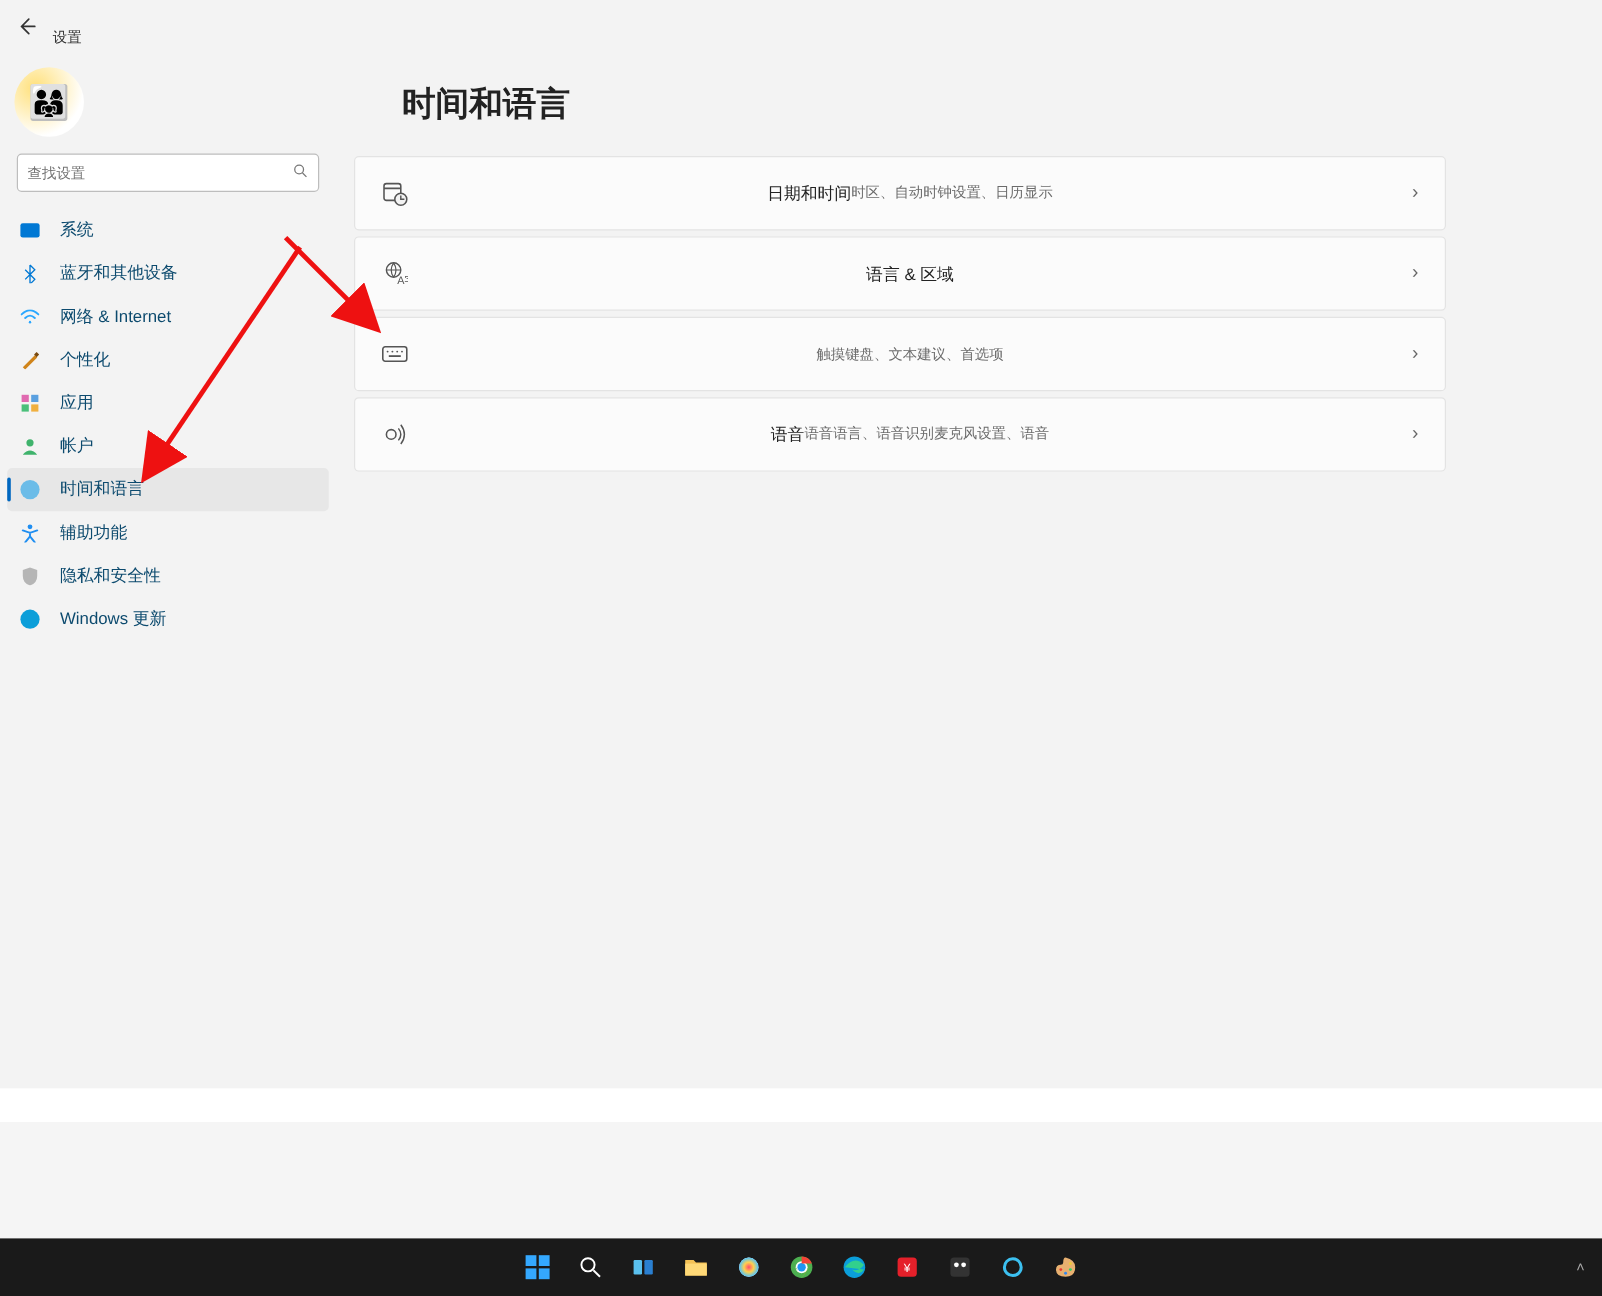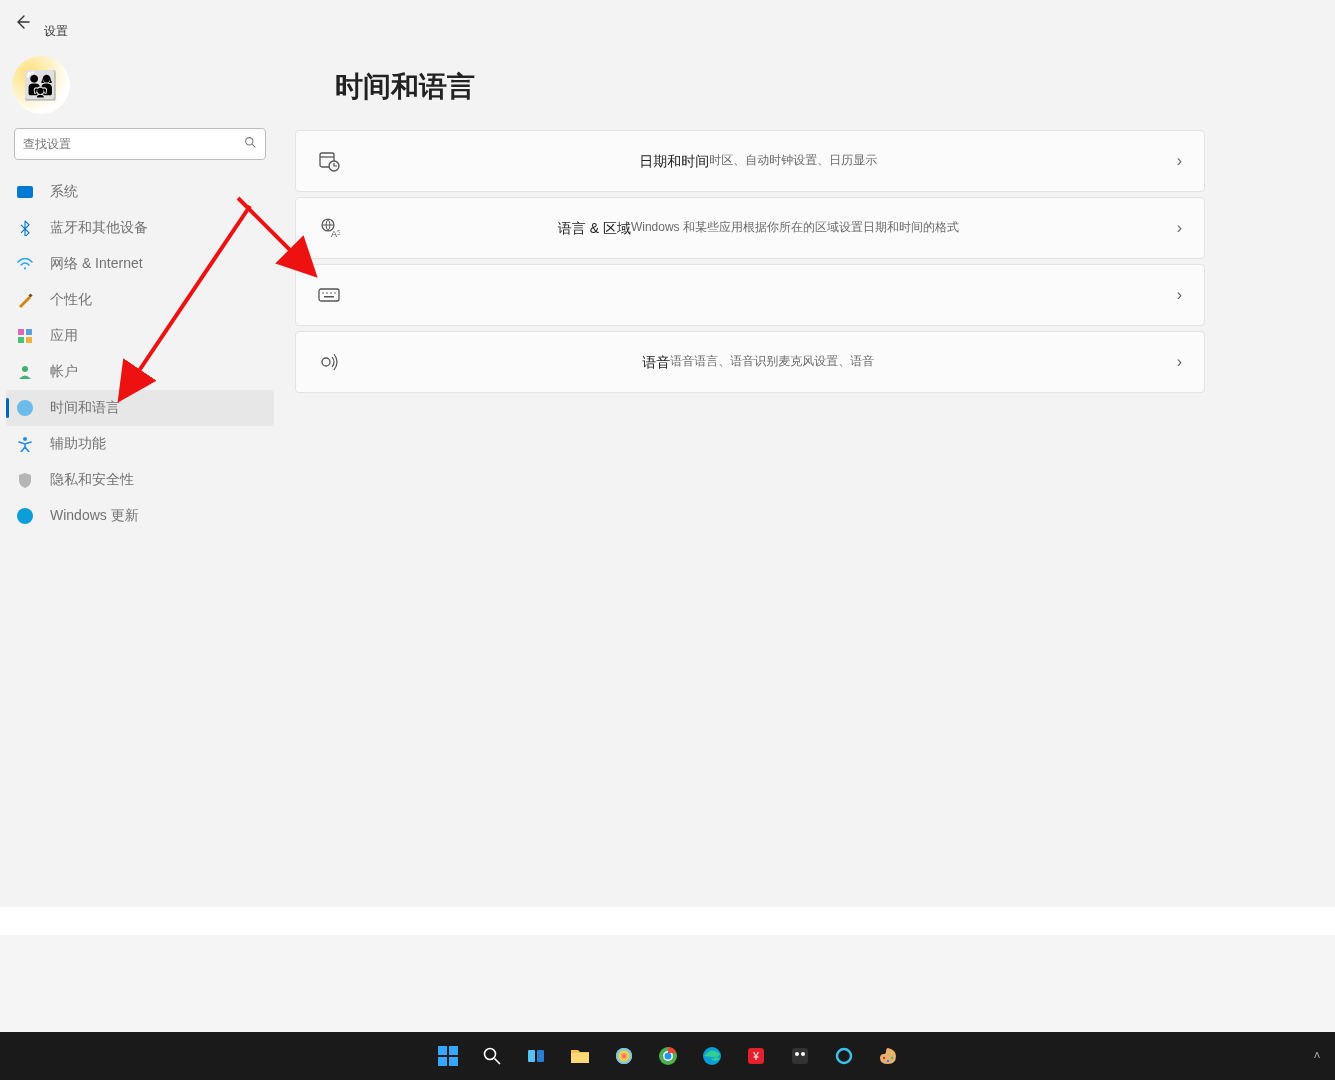--- a/index.html
+++ b/index.html
@@ -16,21 +16,21 @@
   .sidebar { position: absolute; left: 0; top: 44px; width: 280px; padding: 6px 0; }
   .avatar-wrap { padding: 6px 12px 14px 12px; }
   .avatar { width: 58px; height: 58px; border-radius: 50%; background: radial-gradient(circle at 30% 30%, #ffe07a, #fff 70%); display:flex; align-items:center; justify-content:center; font-size: 28px; }
 
   .search-wrap { padding: 0 14px 14px 14px; }
   .search { width: 100%; height: 32px; border: 1px solid #bdbdbd; background:#fff; border-radius: 4px; display:flex; align-items:center; padding: 0 8px; gap:6px; }
   .search input { flex:1; border:none; outline:none; font-size:12px; background:transparent; color:#0f766e; }
   .search .sicon { color:#777; font-size:13px; }
 
   .nav { display:flex; flex-direction:column; gap:0; padding: 0 6px; }
-  .nav-item { display:flex; align-items:center; height:36px; padding: 0 10px; border-radius:4px; gap:16px; cursor:pointer; color:#737373; font-size:14px; position:relative; }
+  .nav-item { display:flex; align-items:center; height:36px; padding: 0 10px; border-radius:4px; gap:16px; cursor:pointer; color:#0c4a6e; font-size:14px; position:relative; }
   .nav-item.sel { background:#e7e7e7; }
   .nav-item.sel::before { content:""; position:absolute; left:0; top:8px; bottom:8px; width:3px; background:#0067c0; border-radius:2px; }
   .nav-item .nicon { width:18px; height:18px; display:flex; align-items:center; justify-content:center; font-size:14px; }
   .nav-label { font-size:14px; }
 
   
   .ic-system { background:#0078d4; border-radius:2px; width:16px; height:12px; }
   .ic-bt { color:#0078d4; }
   .ic-net { color:#2aa7ff; }
   .ic-pers { color:#d0841a; }
@@ -206,37 +206,37 @@
       <div class="card">
         <span class="cicon">
           <svg width="22" height="22" viewBox="0 0 22 22">
               <circle cx="10" cy="8" r="6" stroke="#555" stroke-width="1.2" fill="none"></circle>
               <path d="M4 8 H16 M10 2 Q6 8 10 14 M10 2 Q14 8 10 14" stroke="#555" stroke-width="1" fill="none"></path>
               <text x="13" y="20" font-size="9" fill="#555">A字</text>
             </svg>
         </span>
         <div class="ctext">
           <span class="ct">语言 &amp; 区域</span>
-          <span class="cs">Windows 和某些应用根据你所在的区域设置日期和时间的格式</span>
         </div>
         <span class="chev">›</span>
       </div>
 
       <div class="card">
         <span class="cicon">
           <svg width="22" height="16" viewBox="0 0 22 16">
               <rect x="1" y="2" width="20" height="12" rx="2" stroke="#555" stroke-width="1.3" fill="none"></rect>
               <circle cx="5" cy="6" r="0.8" fill="#555"></circle>
               <circle cx="9" cy="6" r="0.8" fill="#555"></circle>
               <circle cx="13" cy="6" r="0.8" fill="#555"></circle>
               <circle cx="17" cy="6" r="0.8" fill="#555"></circle>
               <rect x="6" y="9" width="10" height="1.5" fill="#555"></rect>
             </svg>
         </span>
         <div class="ctext">
+          <span class="cs">触摸键盘、文本建议、首选项</span>
         </div>
         <span class="chev">›</span>
       </div>
 
       <div class="card">
         <span class="cicon">
           <svg width="22" height="22" viewBox="0 0 22 22">
               <circle cx="8" cy="11" r="4" stroke="#555" stroke-width="1.3" fill="none"></circle>
               <path d="M14 6 Q18 11 14 16 M16 3 Q22 11 16 19" stroke="#555" stroke-width="1.2" fill="none"></path>
             </svg>

